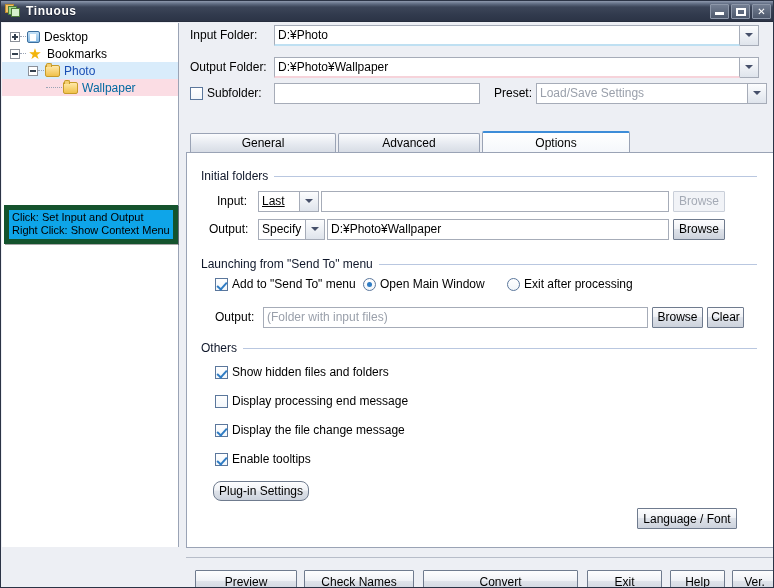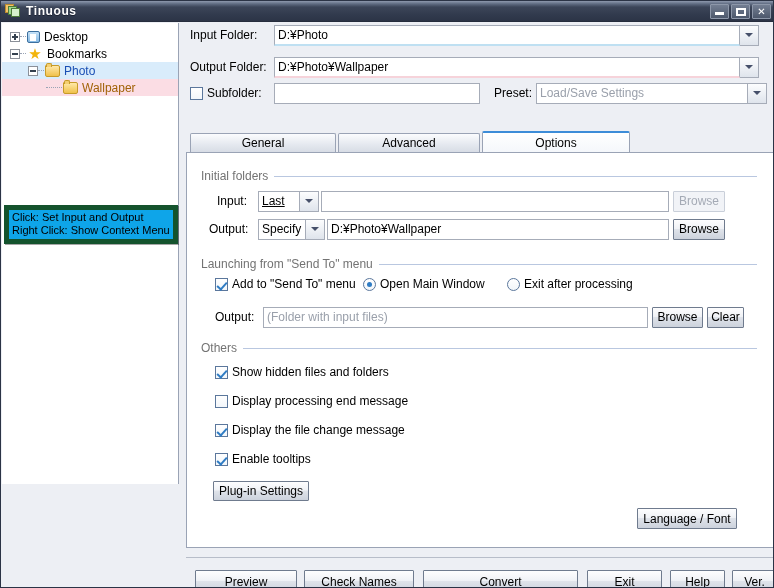--- a/index.html
+++ b/index.html
@@ -92,21 +92,21 @@
     left: 4px; top: 3px;
     width: 10px; height: 8px;
     border: 2px solid #ffffff;
     box-sizing: border-box;
   }
 
   
   #treepanel {
     position: absolute;
     left: 1px; top: 22px;
-    width: 177px; height: 461px;
+    width: 177px; height: 524px;
     background: #ffffff;
     border-right: 1px solid #9aa3b5;
     box-sizing: border-box;
     overflow: hidden;
   }
   .tree-row {
     height: 17px;
     display: flex;
     align-items: center;
     position: relative;
@@ -171,21 +171,21 @@
     left: 0px; top: -3px;
     width: 6px; height: 4px;
     background: #f4cf72;
     border: 1px solid #c79b28;
     border-bottom: none;
     border-radius: 2px 2px 0 0;
     box-sizing: border-box;
   }
   .tlabel { padding-left: 1px; }
   .tlabel.blue { color: #1a4fb4; }
-  .tlabel.pinkish { color: #a16207; }
+  .tlabel.pinkish { color: #0369a1; }
 
   
   #tooltip {
     position: absolute;
     left: 3px; top: 204px;
     background: #0ea5e9;
     border: 5px solid #14532d;
     padding: 1px 3px 2px 3px;
     font-size: 11px;
     line-height: 13px;
@@ -324,21 +324,21 @@
     border: 1px solid #9aa3b5;
     box-sizing: border-box;
   }
 
   
   .group-title {
     position: absolute;
     display: flex;
     align-items: center;
     font-size: 12px;
-    color: #737373;
+    color: #0f172a;
     white-space: nowrap;
   }
   .group-title .line {
     height: 1px;
     background: #b9c7e0;
     margin-left: 6px;
   }
 
   
   .btn {
@@ -563,21 +563,21 @@
       <div class="chkrow" style="left:28px; top:270px;">
         <div class="cb checked"></div>
         <span class="lbl">Display the file change message</span>
       </div>
 
       <div class="chkrow" style="left:28px; top:299px;">
         <div class="cb checked"></div>
         <span class="lbl">Enable tooltips</span>
       </div>
 
-      <div class="btn abs" style="left:26px; top:328px; width:96px; height:20px;">Plug-in Settings</div>
+      <div class="btn abs" style="left:26px; top:328px; width:96px; height:20px;border-radius:8px;">Plug-in Settings</div>
 
       <div class="btn abs" style="left:450px; top:355px; width:100px; height:21px;">Language / Font</div>
     </div>
 
     <div id="bottombar">
       <div class="btn abs" style="left:9px;   top:12px; width:102px; height:23px;">Preview</div>
       <div class="btn abs" style="left:118px; top:12px; width:110px; height:23px;">Check Names</div>
       <div class="btn abs" style="left:237px; top:12px; width:155px; height:23px;">Convert</div>
       <div class="btn abs" style="left:401px; top:12px; width:75px;  height:23px;">Exit</div>
       <div class="btn abs" style="left:484px; top:12px; width:55px;  height:23px;">Help</div>

